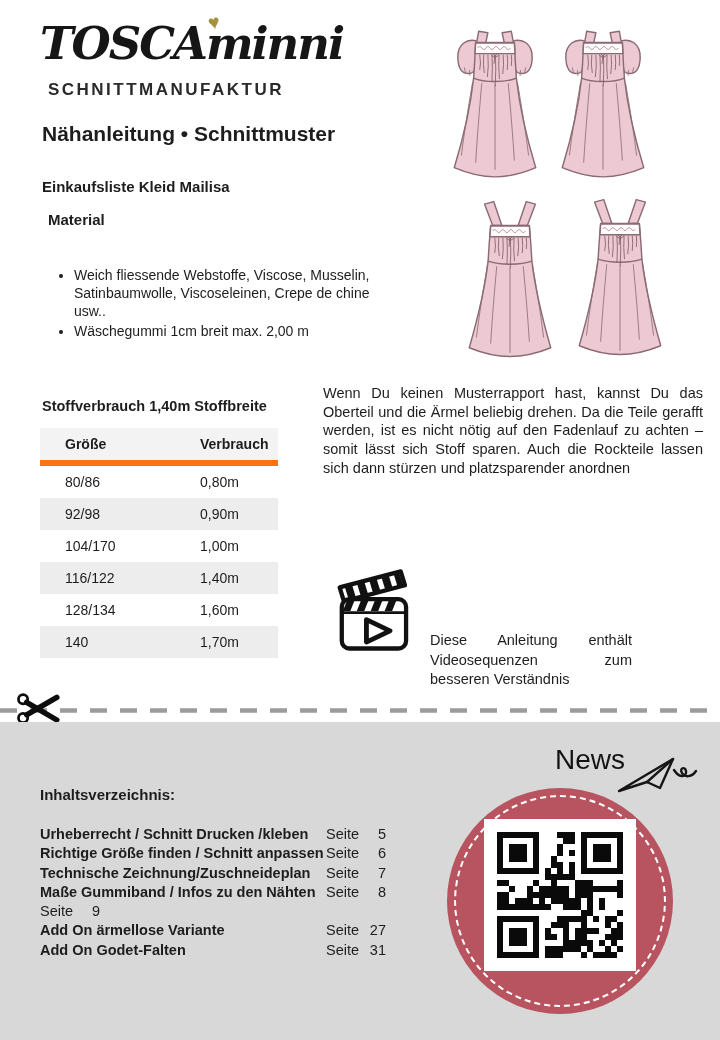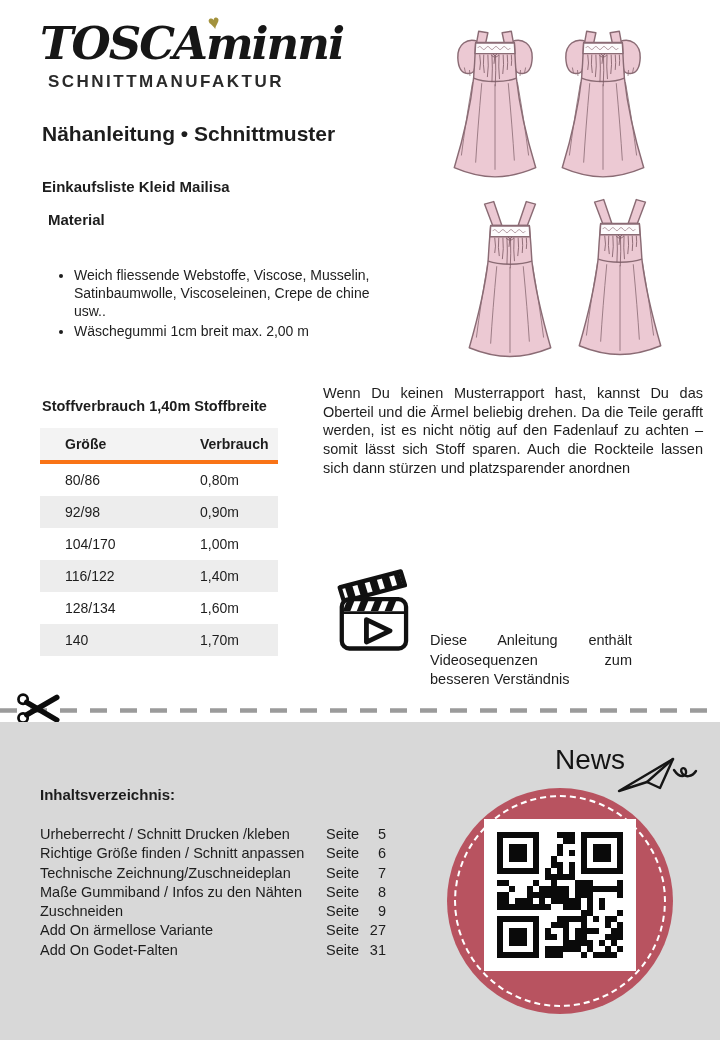--- a/index.html
+++ b/index.html
@@ -10,57 +10,57 @@
   }
   .abs { position:absolute; }
 
   
   .logo-block { left:40px; top:20px; width:270px; }
   .logo-script {
     font-family:"DejaVu Serif", serif; font-style:italic; font-weight:bold;
     font-size:45px; line-height:1.05; letter-spacing:-2px; color:#161616; white-space:nowrap;
   }
   .logo-heart { position:absolute; left:168px; top:-9px; font-size:20px; color:#a3923d; transform:rotate(-10deg); }
-  .logo-sub { margin-top:5px; text-align:center; width:252px; font-size:17px; letter-spacing:2.5px; font-weight:600; color:#2a2a2a; }
+  .logo-sub { margin-top:13px; text-align:center; width:252px; font-size:17px; letter-spacing:2.5px; font-weight:600; color:#2a2a2a; }
 
   .page-title { left:42px; top:122px; font-size:21px; font-weight:bold; }
 
   
   .shopping-title { left:42px; top:178px; font-size:15px; font-weight:bold; }
   .material-title { left:48px; top:211px; font-size:15px; font-weight:bold; }
   .material-list  { left:52px; top:239px; width:330px; font-size:14px; line-height:17.8px; }
   .material-list ul { list-style:disc; padding-left:22px;margin-top:28px; }
   .material-list li { margin-bottom:3px; }
 
   
   .fabric-title { left:42px; top:398px; font-size:14.5px; font-weight:bold; }
   .fabric-table { left:40px; top:428px; width:238px; }
   .fabric-table table { width:100%; border-collapse:collapse; font-size:14px; }
   .fabric-table th {
     text-align:left; font-weight:bold; background:#f3f3f3;
-    border-bottom:4px solid #f97316; padding:8px 0 8px 25px; height:32px;
+    border-bottom:6px solid #f97316; padding:8px 0 8px 25px; height:32px;
   }
   .fabric-table td { padding:8px 0 8px 25px; height:32px; }
   .fabric-table tbody tr:nth-child(even) { background:#ededed; }
 
   
   .pattern-note { left:323px; top:384px; width:380px; font-size:14.5px; line-height:18.7px; text-align:justify; }
   .video-icon   { left:332px; top:566px; }
   .video-note   { left:430px; top:589px; width:202px; font-size:14.5px; line-height:19.5px; text-align:justify;margin-top:42px; }
 
   
   .dash-line { left:0; top:706px; }
   .scissors  { left:17px; top:690px; }
 
   
   .gray-band { left:0; top:722px; width:720px; height:318px; background:#d8d8d8; }
   .toc-title { left:40px; top:64px; font-size:15px; font-weight:bold; }
   .toc-list  { left:40px; top:103px; width:346px; font-size:14.5px; line-height:19.3px; }
   .toc-row   { display:flex; }
-  .toc-label { flex:1; }
+  .toc-label { flex:1;font-weight:bold; }
   .toc-page  { display:inline-flex; width:60px; justify-content:space-between; }
   .toc-num   { width:20px; text-align:right; }
 
   .news-label { left:555px; top:22px; font-size:28px; color:#141414; }
   .airplane   { left:614px; top:28px; }
 
   .qr-circle {
     left:447px; top:66px; width:226px; height:226px; border-radius:50%;
     background:#b85360;
   }
@@ -291,21 +291,20 @@
 
         <div class="toc-row">
           <span class="toc-label">Maße Gummiband / Infos zu den Nähten</span>
           <span class="toc-page">
             <span>Seite</span>
             <span class="toc-num">8</span>
           </span>
         </div>
 
         <div class="toc-row">
-          <span class="toc-label">Zuschneiden</span>
           <span class="toc-page">
             <span>Seite</span>
             <span class="toc-num">9</span>
           </span>
         </div>
 
         <div class="toc-row">
           <span class="toc-label">Add On ärmellose Variante</span>
           <span class="toc-page">
             <span>Seite</span>

